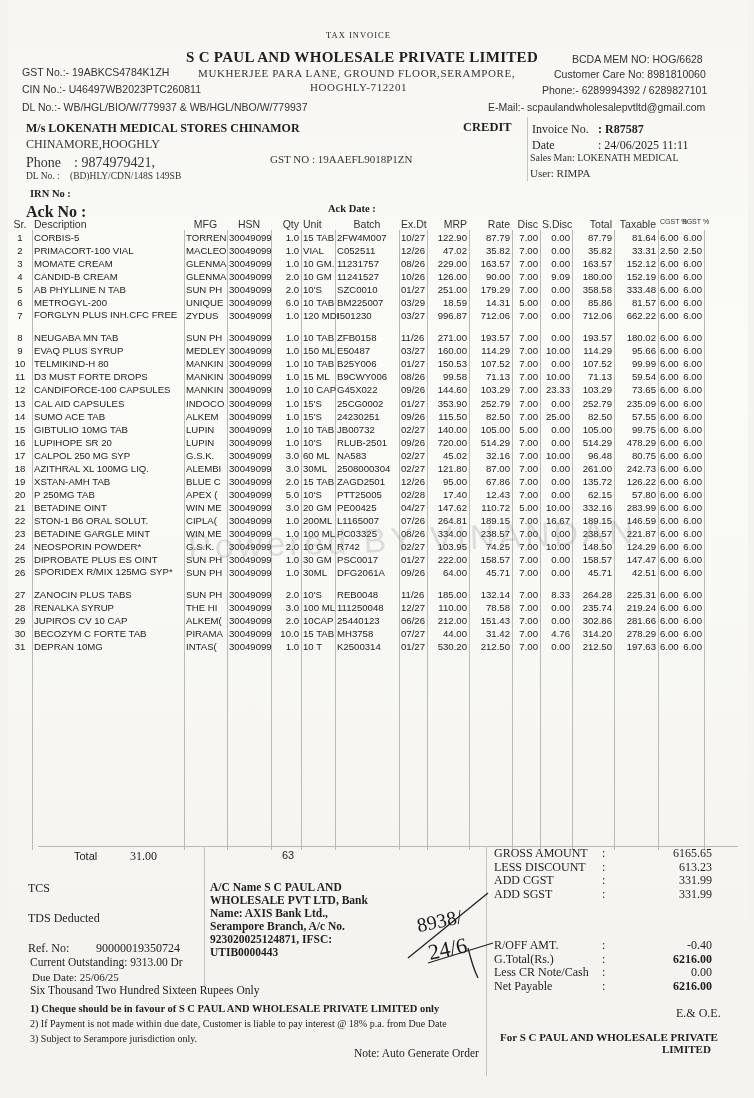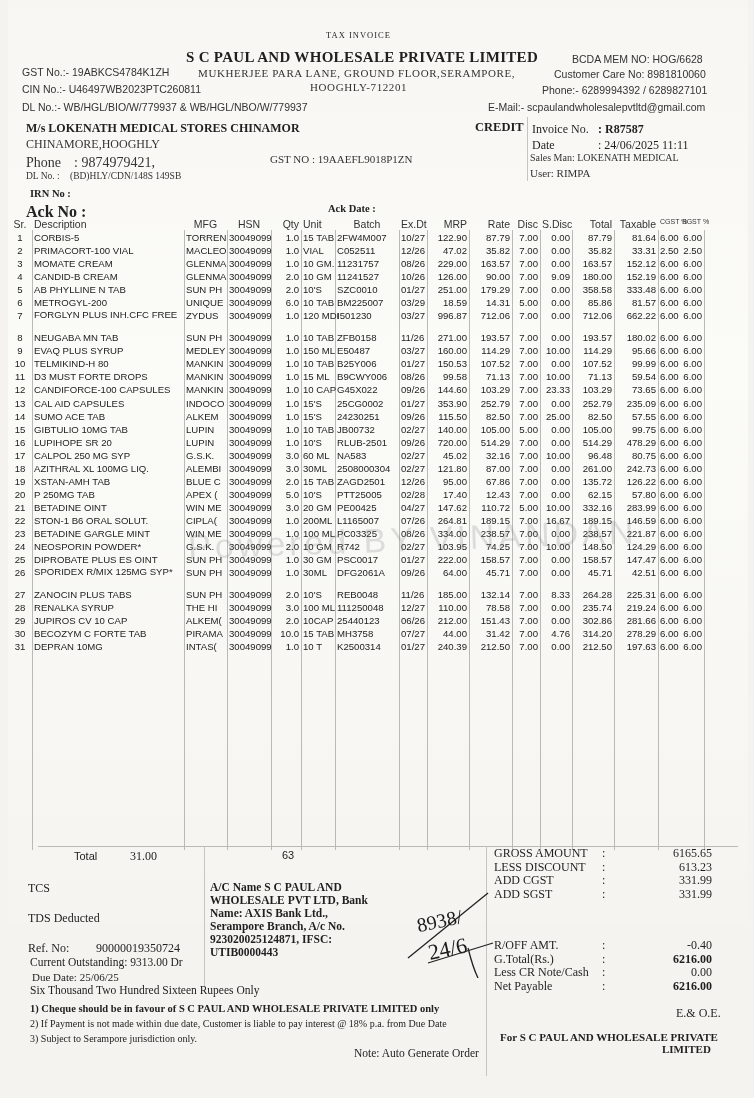--- a/index.html
+++ b/index.html
@@ -15,21 +15,21 @@
     background:linear-gradient(180deg,#f7f6f2 0%, #fbfbf8 40%, #f5f4f0 100%);
   }
   .abs { position:absolute; white-space:nowrap; }
   .hdr-title { font-family:"Liberation Serif", serif; font-size:8.5px; letter-spacing:1px; }
   .company { font-family:"Liberation Serif", serif; font-weight:bold; font-size:15px; letter-spacing:0.3px; }
   .addr { font-family:"Liberation Serif", serif; font-size:11px; letter-spacing:0.6px; color:#333; }
   .lbl { font-size:10.5px; color:#333; }
   .buyer { font-family:"Liberation Serif", serif; font-size:12px; font-weight:bold; }
   .buyer-sub { font-family:"Liberation Serif", serif; font-size:12px; color:#333; }
   .buyer-sm { font-family:"Liberation Serif", serif; font-size:14px; color:#333; }
-  .credit { font-family:"Liberation Serif", serif; font-weight:bold; font-size:12.5px;margin-left:12px; }
+  .credit { font-family:"Liberation Serif", serif; font-weight:bold; font-size:12.5px; }
   .invbox { font-family:"Liberation Serif", serif; font-size:12px; }
 
   
   .tbl { position:absolute; left:0; top:218px; width:740px; }
   .thead, .trow { display:flex; align-items:flex-start; font-size:9.6px; }
   .thead { height:14px; font-size:10.5px; color:#333; }
   .trow { height:13.05px; color:#222; }
   .c { box-sizing:border-box; padding:0 2px; overflow:visible; white-space:nowrap; }
   .c-sr { width:24px; text-align:center; }
   .c-desc { width:152px; }
@@ -687,21 +687,21 @@
         </div>
         <div class="trow">
           <div class="c c-sr">31</div>
           <div class="c c-desc">DEPRAN 10MG</div>
           <div class="c c-mfg">INTAS(</div>
           <div class="c c-hsn">30049099</div>
           <div class="c c-qty">1.0</div>
           <div class="c c-unit">10 T</div>
           <div class="c c-batch">K2500314</div>
           <div class="c c-exp">01/27</div>
-          <div class="c c-mrp">240.39</div>
+          <div class="c c-mrp">530.20</div>
           <div class="c c-rate">212.50</div>
           <div class="c c-disc">7.00</div>
           <div class="c c-sdisc">0.00</div>
           <div class="c c-total">212.50</div>
           <div class="c c-tax">197.63</div>
           <div class="c c-cgst">6.00</div>
           <div class="c c-sgst">6.00</div>
         </div>
       </div>
   </div>

